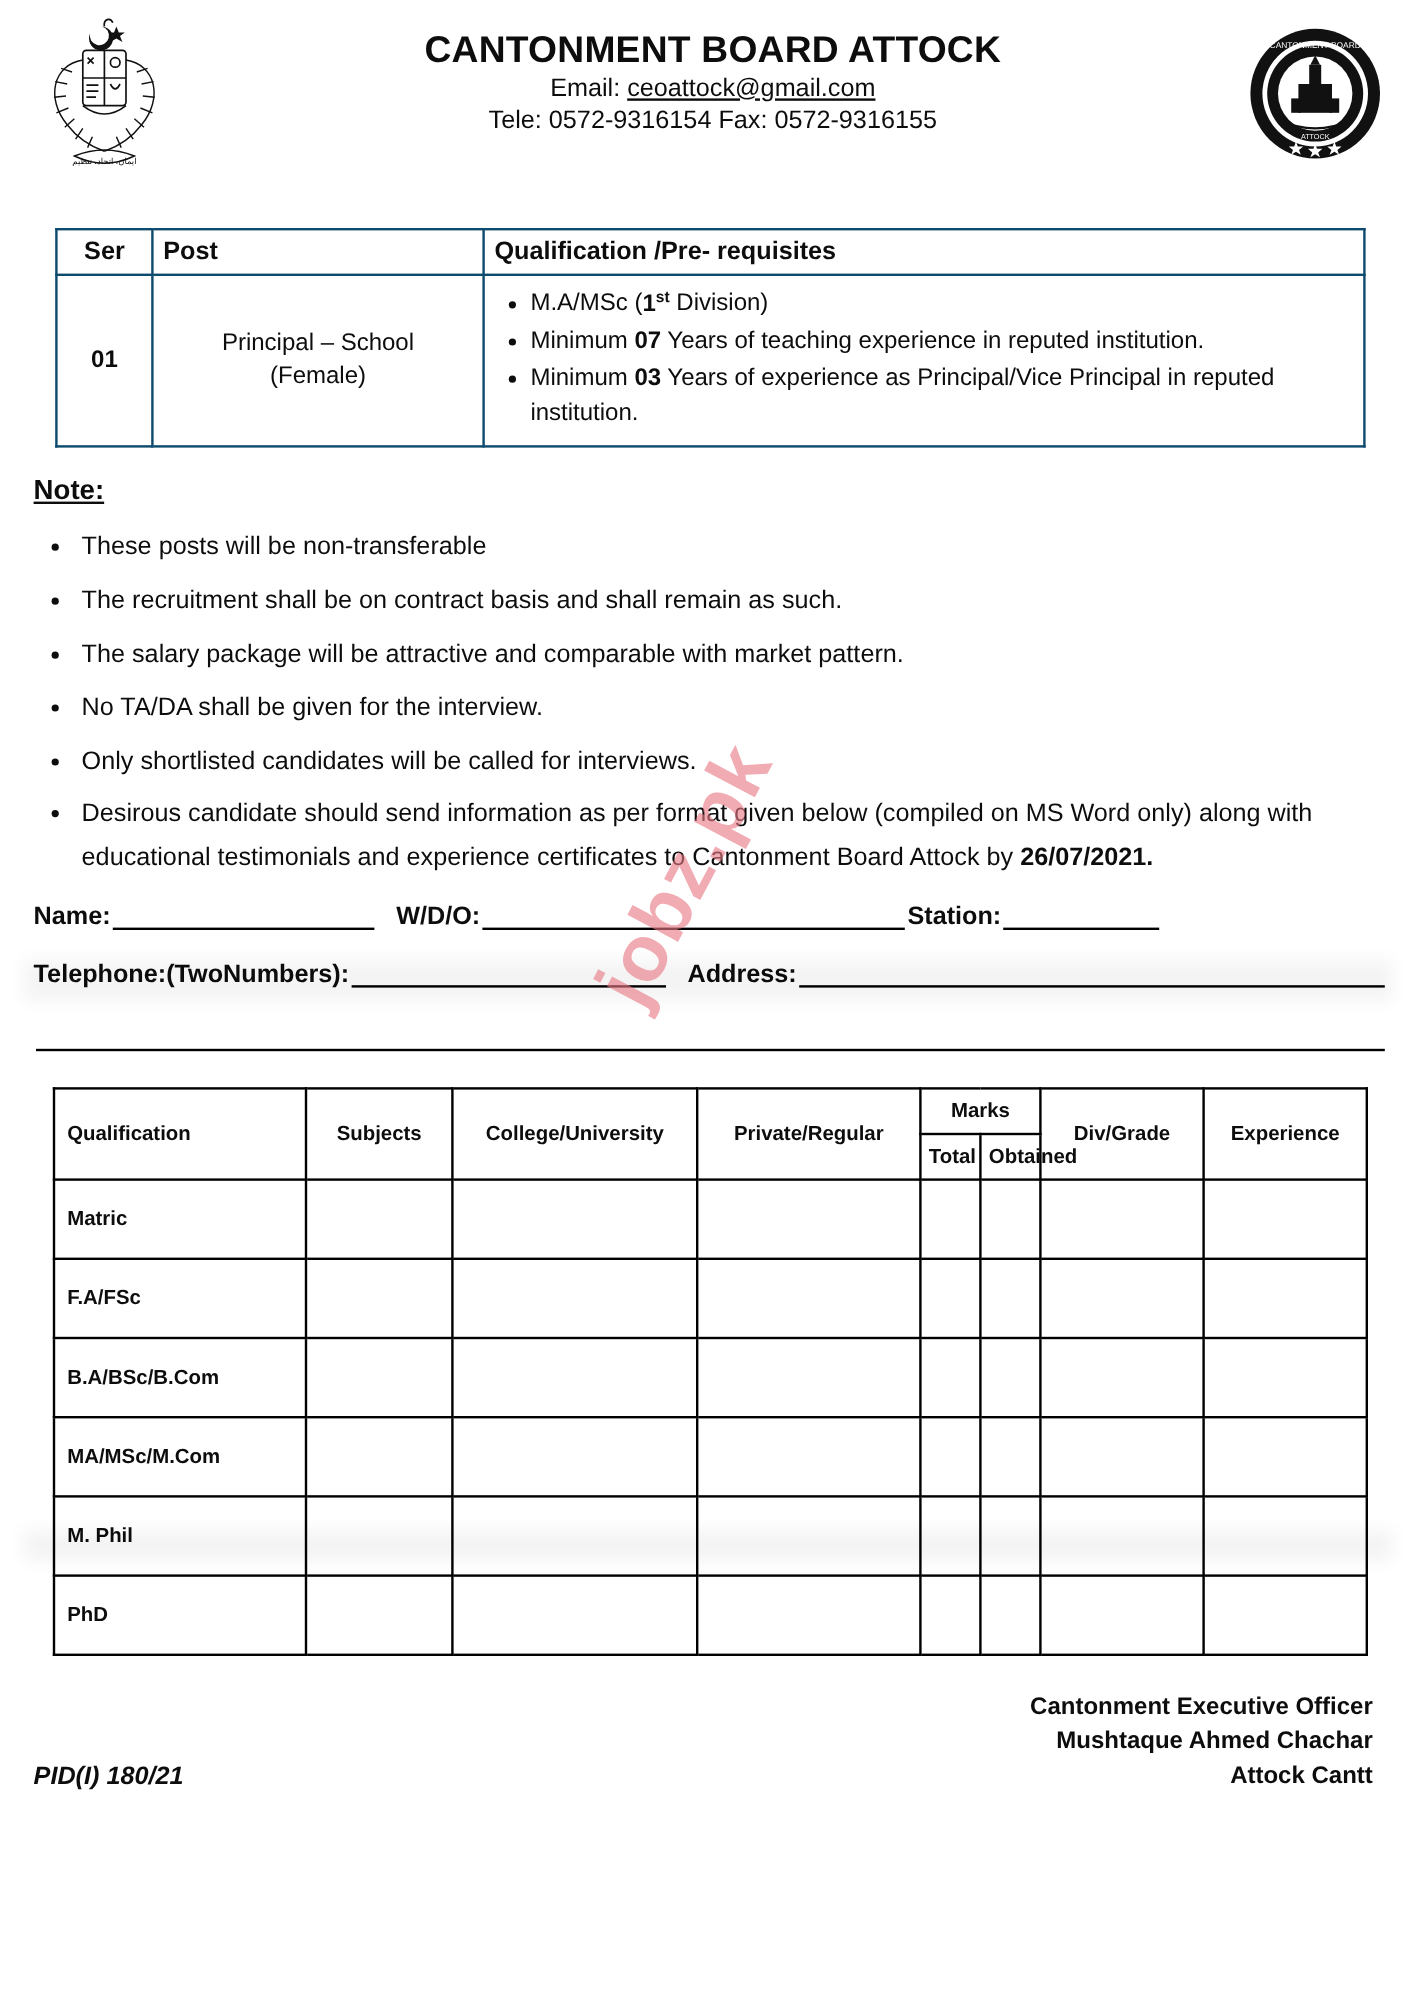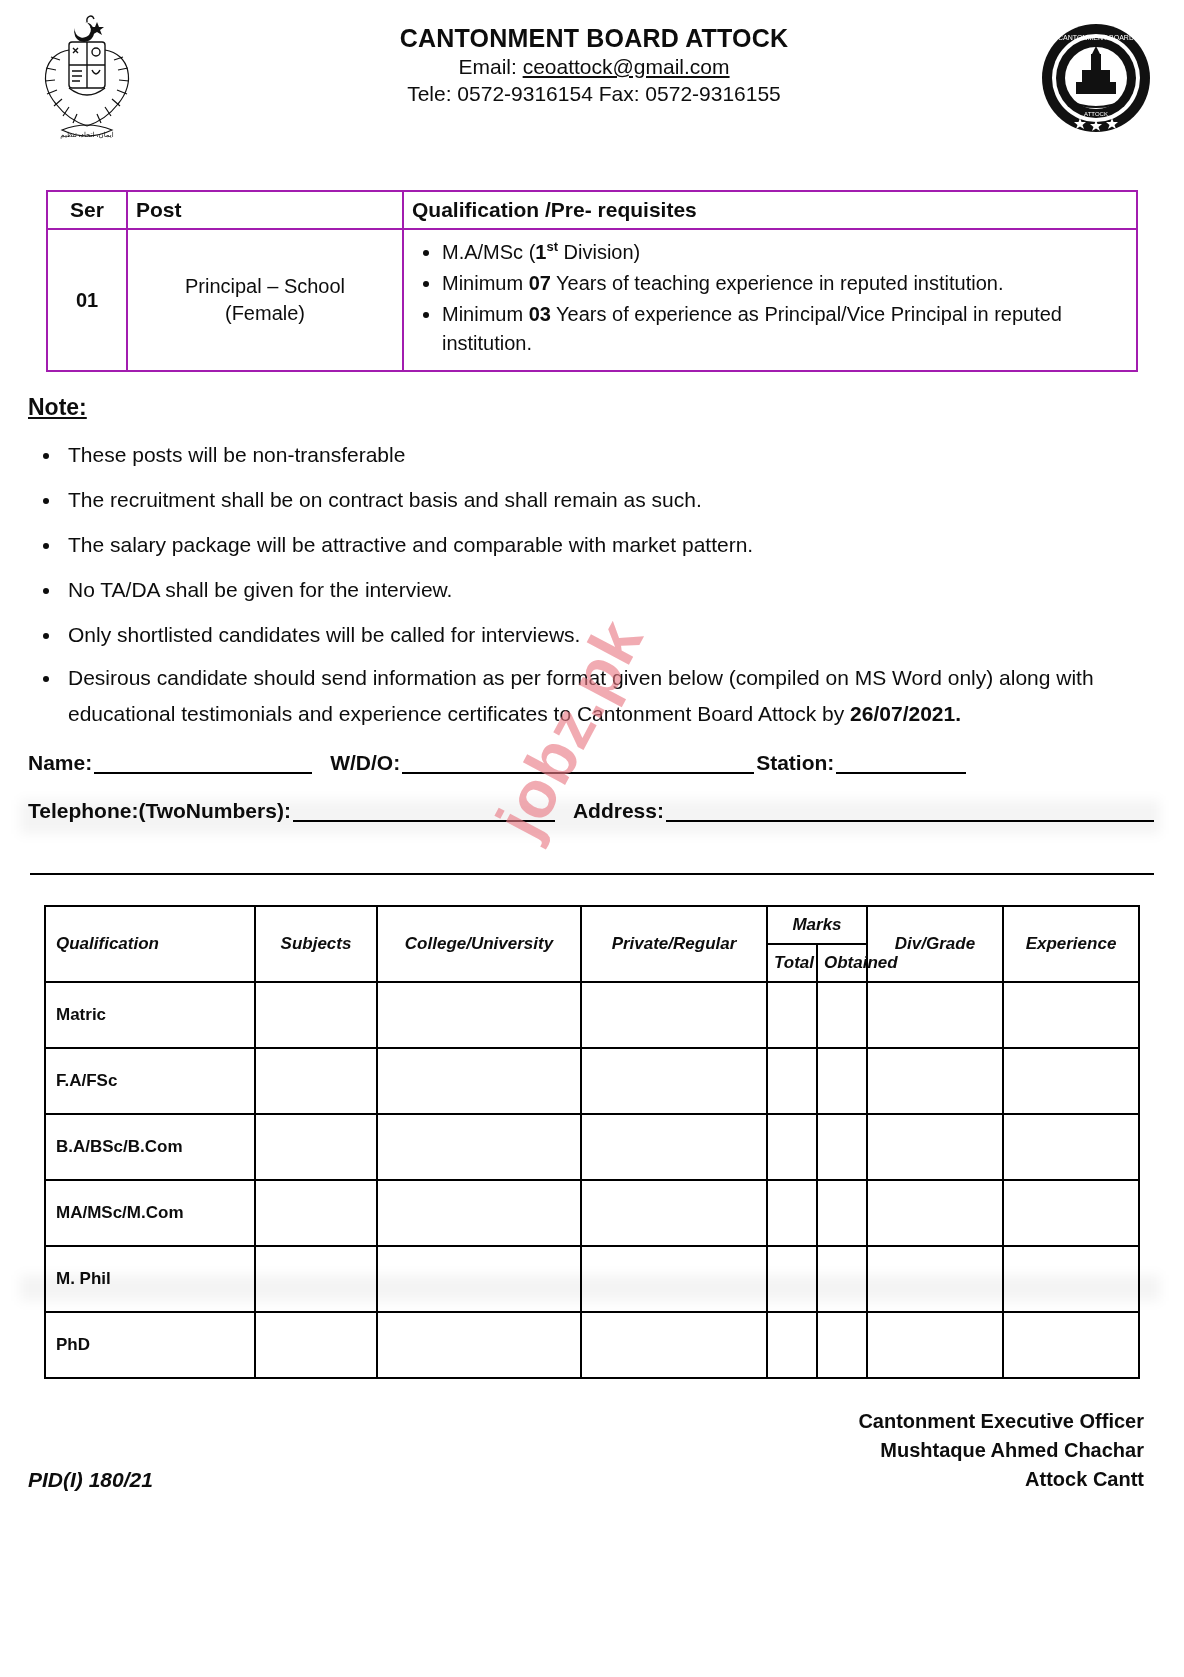--- a/index.html
+++ b/index.html
@@ -39,21 +39,21 @@
     flex: 0 0 130px;
     position: relative;
   }
   .emblem svg { display: block; }
   .header-center {
     flex: 1 1 auto;
     text-align: center;
     padding-top: 14px;
   }
   .org-title {
-    font-size: 25px;
+    font-size: 31px;
     font-weight: bold;
     letter-spacing: 0.2px;
     line-height: 1.15;
   }
   .org-line {
     font-size: 21px;
     line-height: 1.3;
   }
   .org-line .uline { text-decoration: underline; }
   .seal {
@@ -73,21 +73,21 @@
   }
 
   
   .post-table {
     width: 1092px;
     margin: 22px auto 0 auto;
     border-collapse: collapse;
     table-layout: fixed;
   }
   .post-table th, .post-table td {
-    border: 2px solid #a21caf;
+    border: 2px solid #0c4a6e;
     vertical-align: middle;
   }
   .post-table th {
     font-size: 21px;
     font-weight: bold;
     padding: 6px 8px;
   }
   .th-ser { width: 62px; text-align: center; }
   .th-post { width: 258px; text-align: left; padding-left: 14px; }
   .th-qual { text-align: left; }
@@ -168,21 +168,20 @@
   }
   .qual-table th, .qual-table td {
     border: 2px solid #000;
     font-size: 17px;
   }
   .qual-table th {
     font-weight: bold;
     padding: 8px 6px;
     text-align: center;
     vertical-align: middle;
-    font-style: italic;
   }
   .qual-table th.left {
     text-align: left;
     padding-left: 10px;
   }
   .qual-table td.rowlabel {
     text-align: left;
     padding: 6px 0 6px 10px;
     font-weight: bold;
     height: 52px;

